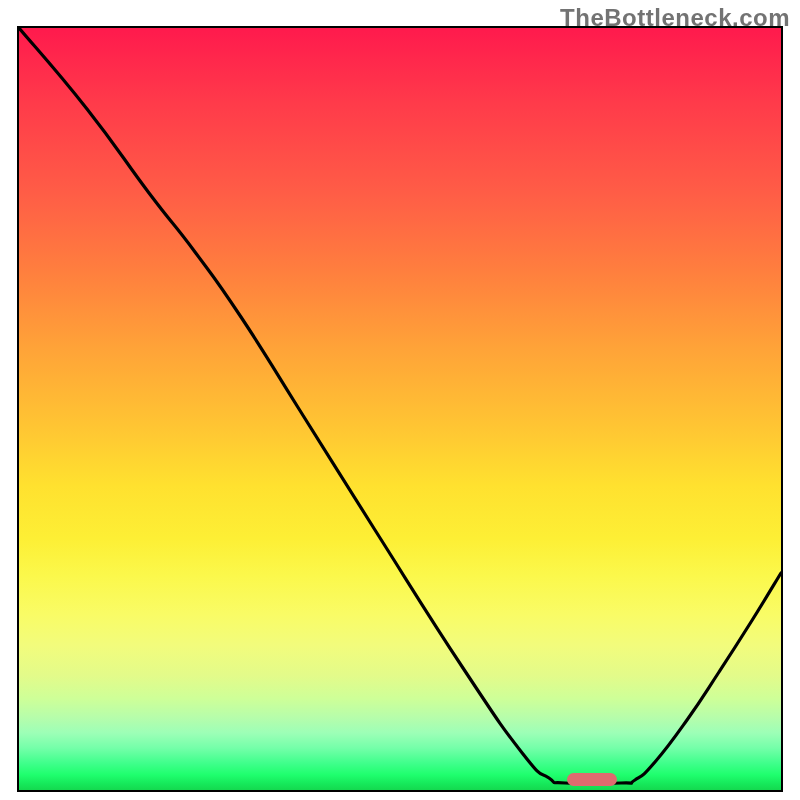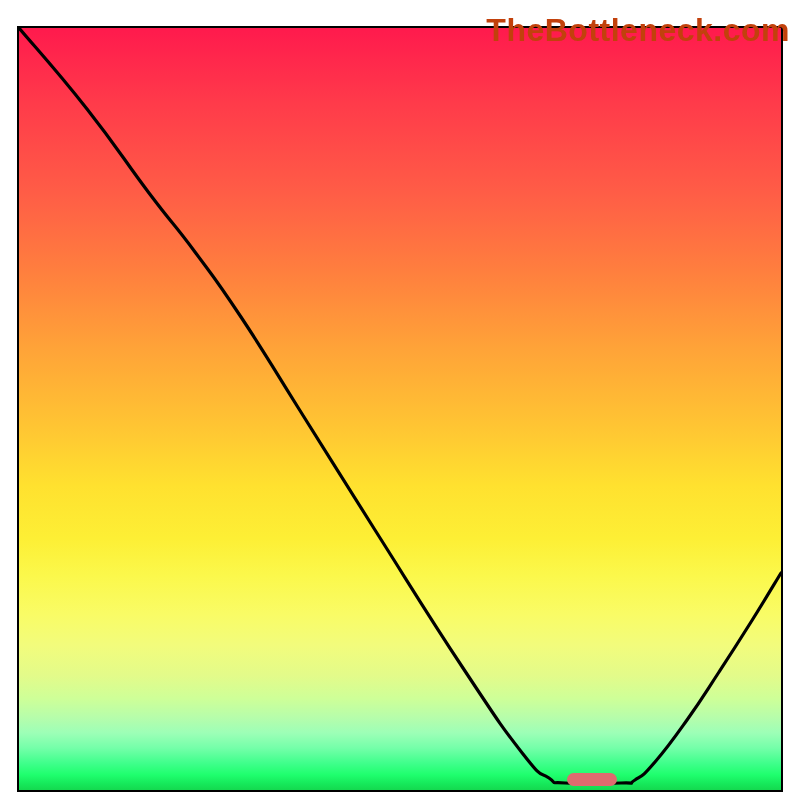--- a/index.html
+++ b/index.html
@@ -11,25 +11,25 @@
     background: #ffffff;
     font-family: Arial, Helvetica, sans-serif;
   }
   .stage {
     position: relative;
     width: 800px;
     height: 800px;
   }
   .watermark {
     position: absolute;
-    top: 12px;
+    top: 4px;
     right: 10px;
-    font-size: 32px;
+    font-size: 24px;
     font-weight: 600;
-    color: #c2410c;
+    color: #737373;
     letter-spacing: 0.5px;
     z-index: 5;
   }
   .plot {
     position: absolute;
     left: 19px;
     top: 28px;
     width: 762px;
     height: 762px;
   }

